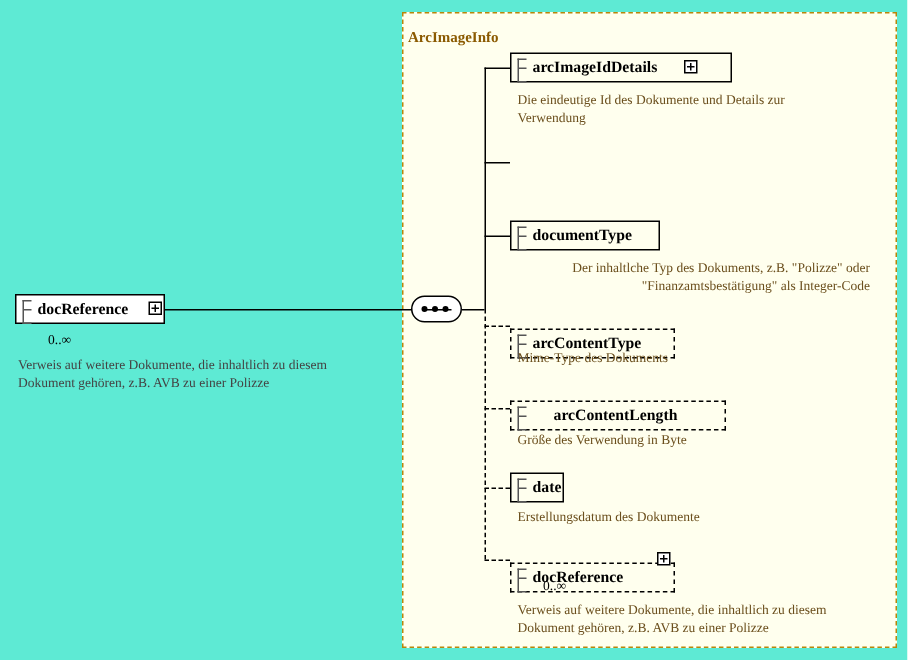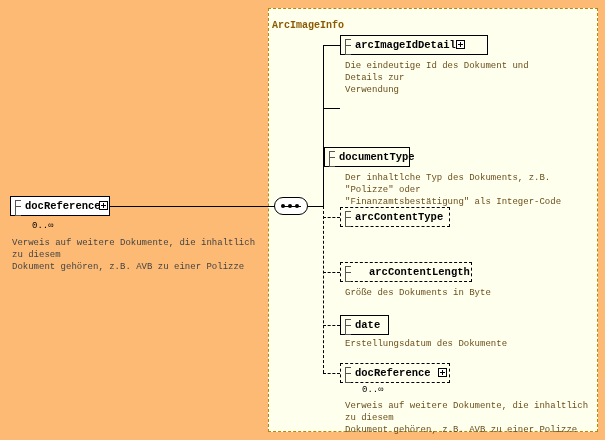--- a/index.html
+++ b/index.html
@@ -4,22 +4,22 @@
 <style>
   html, body {
     margin: 0;
     padding: 0;
     background: #ffffff;
   }
   #root {
     position: relative;
     width: 605px;
     height: 440px;
-    font-family: Liberation Mono, monospace;
-    background: #fdba74;
+    font-family: Liberation Serif, serif;
+    background: #5eead4;
     overflow: hidden;
   }
 
   
   .panel {
     position: absolute;
     border: 1px dashed #b8860b;
     background: #ffffee;
     box-sizing: border-box;
   }
@@ -39,21 +39,21 @@
     height: 20px;
     display: flex;
     align-items: center;
     padding: 0 6px 0 14px;
     font-size: 10.5px;
     font-weight: bold;
     color: #000000;
     white-space: nowrap;
   }
   .node.solid  { border: 1px solid #000000; }
-  .node.dashed { border: 1px dashed #000000; }
+  .node.dashed { border: 1px dashed #000000; margin-top: 12px; }
   .node.white  { background: #ffffff; }
 
   
   .node .lead {
     position: absolute;
     left: 4px;
     top: 3px;
     width: 5px;
     height: 14px;
     border-left: 1px solid #555;
@@ -181,54 +181,55 @@
   <div class="vline dash" style="left:323px; top:206px; height:167px;"></div>
 
   <div class="hline" style="left:323px; top:45px; width:17px;"></div>
   <div class="node solid" style="left:340px; top:35px; width:148px;">
     <span class="lead">
         <i></i>
       </span>
     <span>arcImageIdDetails</span>
   </div>
   <div class="plus" style="left:456px; top:40px;"></div>
-  <div class="note" style="left:345px; top:60px; width:225px;">Die eindeutige Id des Dokument und Details zur
+  <div class="note" style="left:345px; top:60px; width:225px;">Die eindeutige Id des Dokumente und Details zur
 Verwendung</div>
 
   <div class="hline" style="left:323px; top:108px; width:17px;"></div>
 
   <div class="hline" style="left:323px; top:157px; width:17px;"></div>
-  <div class="node solid" style="left:324px; top:147px; width:86px;">
+  <div class="node solid" style="left:340px; top:147px; width:100px;">
     <span class="lead">
         <i></i>
       </span>
     <span>documentType</span>
   </div>
-  <div class="note" style="left:345px; top:172px; width:235px;">Der inhaltlche Typ des Dokuments, z.B. "Polizze" oder
+  <div class="note" style="left:345px; top:172px; width:235px;text-align:right;">Der inhaltlche Typ des Dokuments, z.B. "Polizze" oder
 "Finanzamtsbestätigung" als Integer-Code</div>
 
   <div class="hline dash" style="left:323px; top:217px; width:17px;"></div>
   <div class="node dashed" style="left:340px; top:207px; width:110px;">
     <span class="lead">
         <i></i>
       </span>
     <span>arcContentType</span>
   </div>
+  <div class="note" style="left:345px; top:232px; width:225px;">Mime-Type des Dokuments</div>
 
   <div class="hline dash" style="left:323px; top:272px; width:17px;"></div>
-  <div class="node dashed" style="left:340px; top:262px; width:132px;padding-left:28px;">
+  <div class="node dashed" style="left:340px; top:255px; width:144px;padding-left:28px;">
     <span class="lead">
         <i></i>
       </span>
     <span>arcContentLength</span>
   </div>
-  <div class="note" style="left:345px; top:287px; width:225px;">Größe des Dokuments in Byte</div>
+  <div class="note" style="left:345px; top:287px; width:225px;">Größe des Verwendung in Byte</div>
 
   <div class="hline dash" style="left:323px; top:325px; width:17px;"></div>
-  <div class="node solid" style="left:340px; top:315px; width:49px;">
+  <div class="node solid" style="left:340px; top:315px; width:36px;">
     <span class="lead">
         <i></i>
       </span>
     <span>date</span>
   </div>
   <div class="note" style="left:345px; top:338px; width:225px;">Erstellungsdatum des Dokumente</div>
 
   <div class="hline dash" style="left:323px; top:373px; width:17px;"></div>
   <div class="node dashed" style="left:340px; top:363px; width:110px;">
     <span class="lead">

